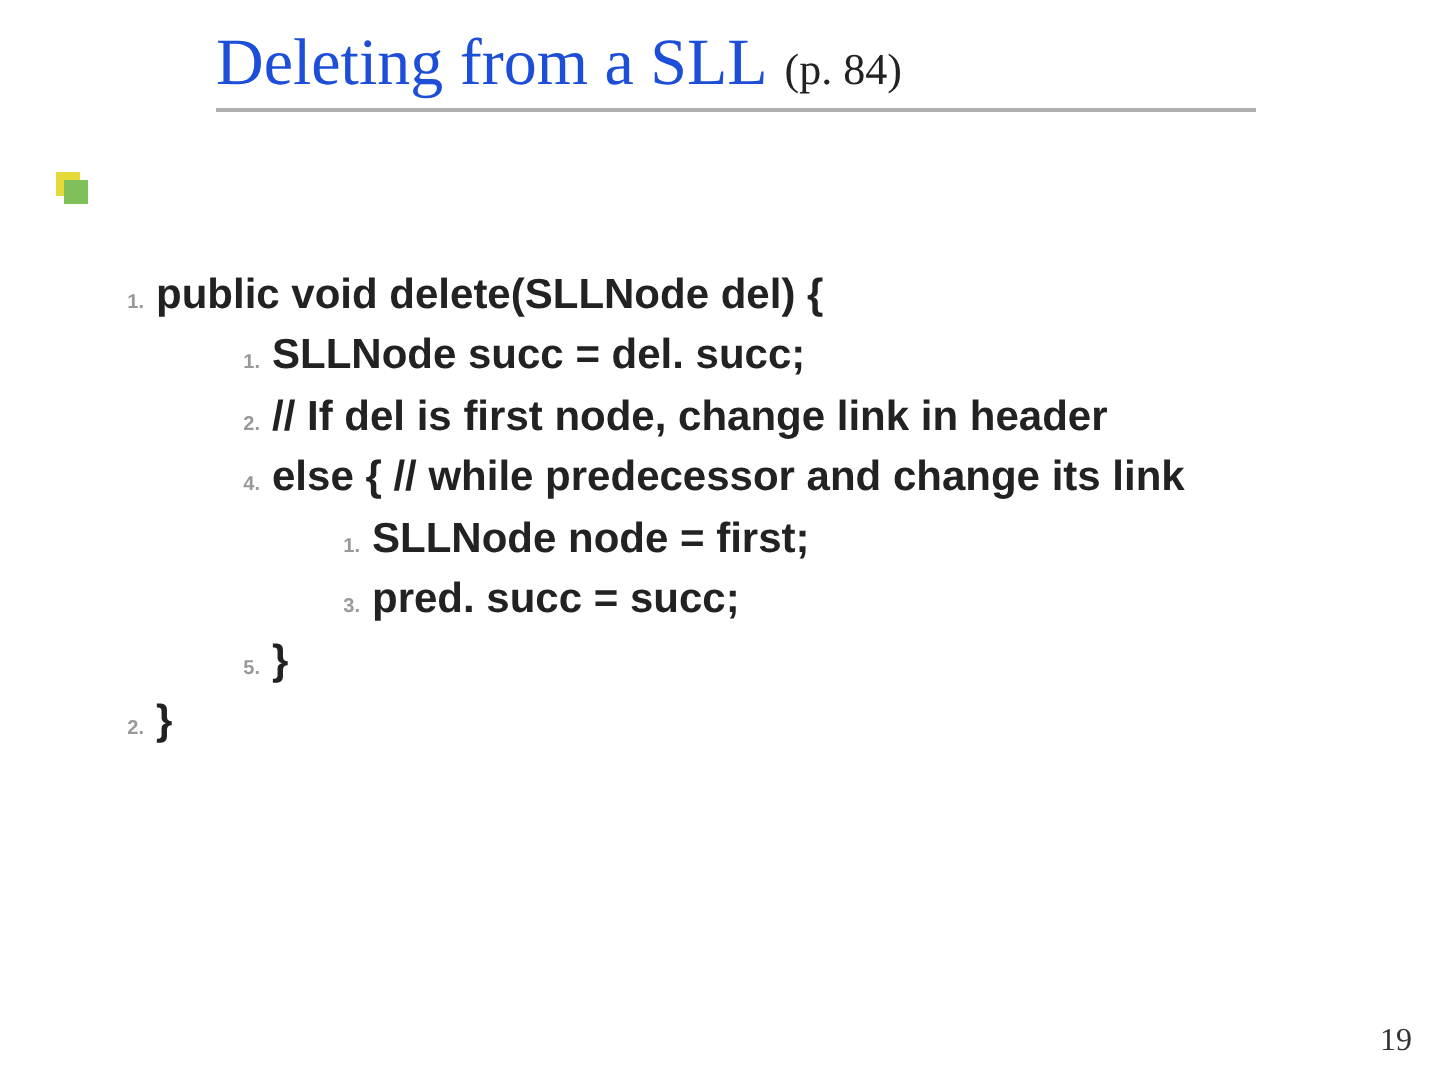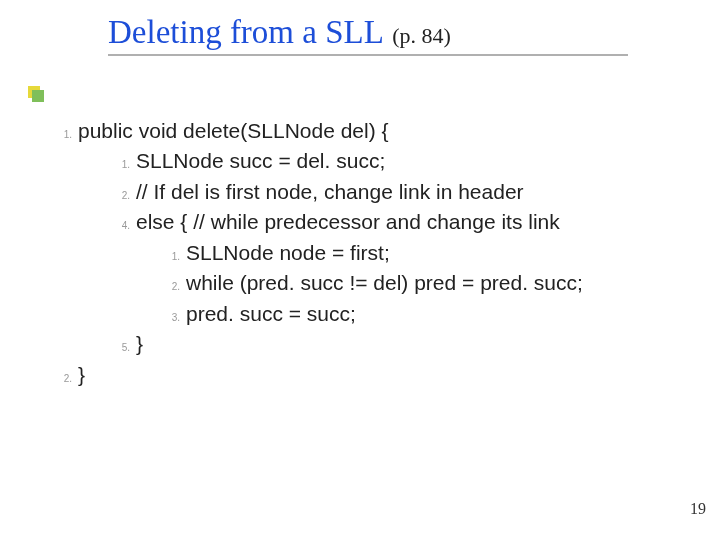--- a/index.html
+++ b/index.html
@@ -49,43 +49,44 @@
   .accent2 {
     position: absolute;
     top: 90px;
     left: 32px;
     width: 12px;
     height: 12px;
     background: #7fbf5a;
   }
   .content {
     position: absolute;
-    top: 116px;
+    top: 133px;
     left: 58px;
     font-size: 21px;
     color: #222;
     line-height: 1.45;
+    font-weight: bold;
   }
   .num {
     font-size: 10px;
     color: #999;
     vertical-align: baseline;
     margin-right: 6px;
     display: inline-block;
     width: 14px;
     text-align: right;
   }
   .row0 { padding-left: 0px; }
   .row1 { padding-left: 58px; }
   .row2 { padding-left: 108px; }
   .row3 { padding-left: 58px; }
   .page-num {
     position: absolute;
     right: 14px;
-    bottom: 22px;
+    bottom: 10px;
     font-family: "Times New Roman", Times, serif;
     font-size: 16px;
     color: #333;
   }
 </style>
 </head>
 <body>
 
 <div class="title-wrap">
   <span class="title-main">Deleting from a SLL</span>
@@ -94,19 +95,18 @@
 <div class="underline"></div>
 <div class="accent"></div>
 <div class="accent2"></div>
 
 <div class="content">
   <div class="row0"><span class="num">1.</span><span>public void delete(SLLNode del) {</span></div>
   <div class="row1"><span class="num">1.</span><span>SLLNode succ = del. succ;</span></div>
   <div class="row1"><span class="num">2.</span><span>// If del is first node, change link in header</span></div>
   <div class="row1"><span class="num">4.</span><span>else { // while predecessor and change its link</span></div>
   <div class="row2"><span class="num">1.</span><span>SLLNode node = first;</span></div>
-  <div class="row2"><span class="num">2.</span><span>while (pred. succ != del) pred = pred. succ;</span></div>
   <div class="row2"><span class="num">3.</span><span>pred. succ = succ;</span></div>
   <div class="row3"><span class="num">5.</span><span>}</span></div>
   <div class="row0"><span class="num">2.</span><span>}</span></div>
 </div>
 
 <div class="page-num">19</div>
 
 </body></html>

